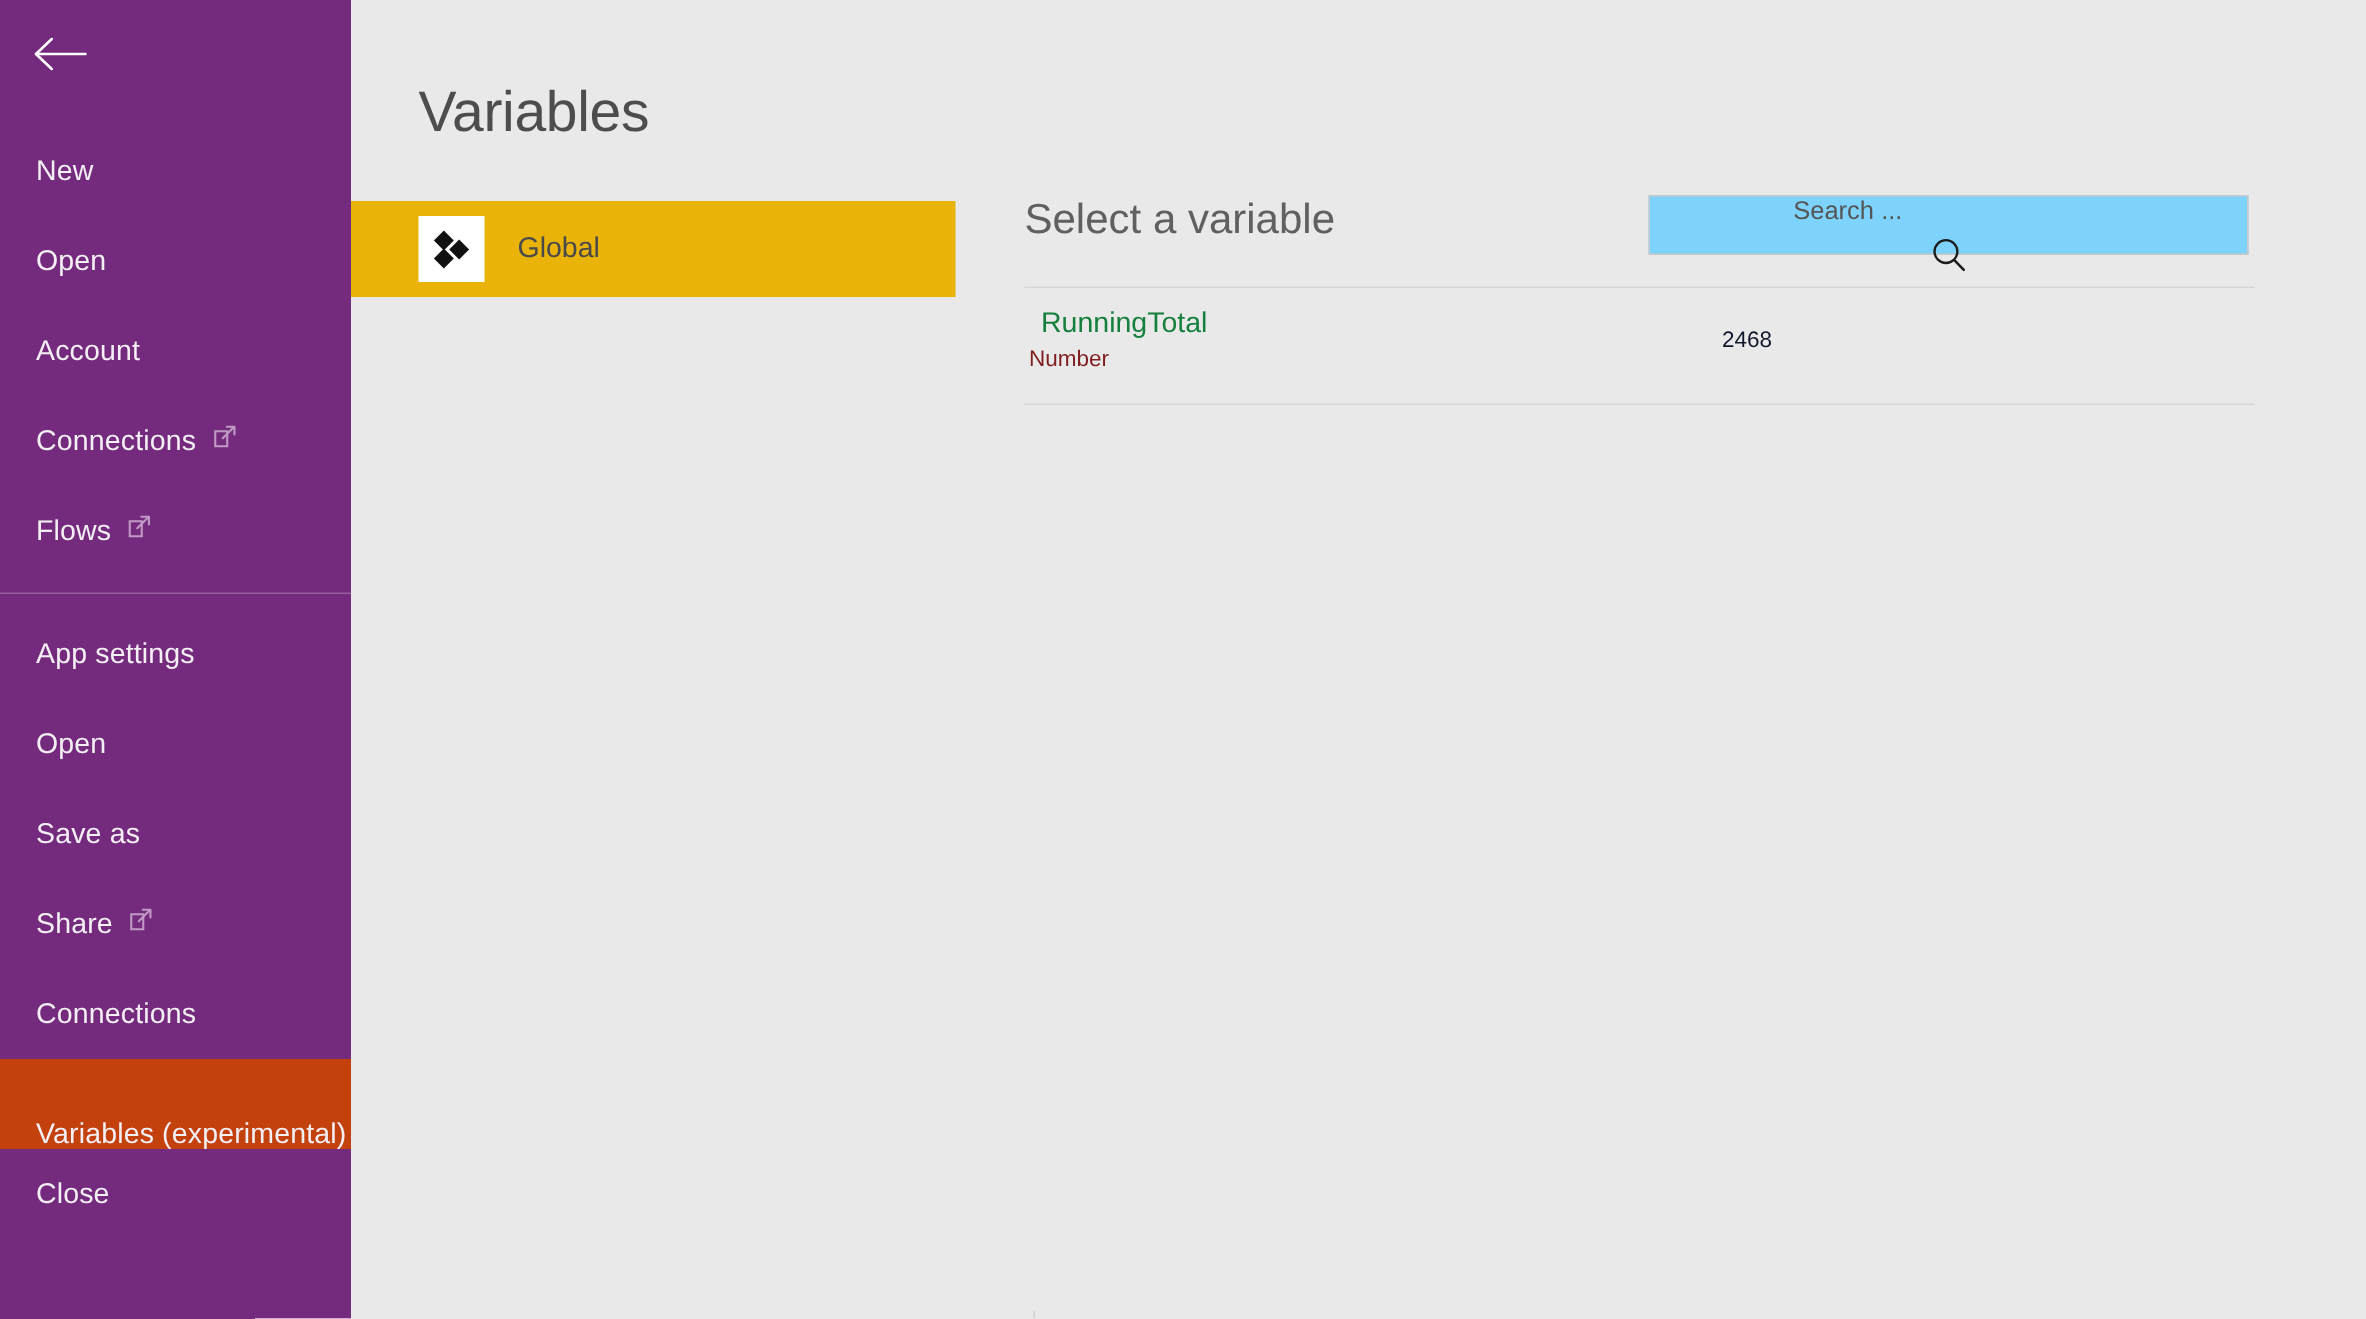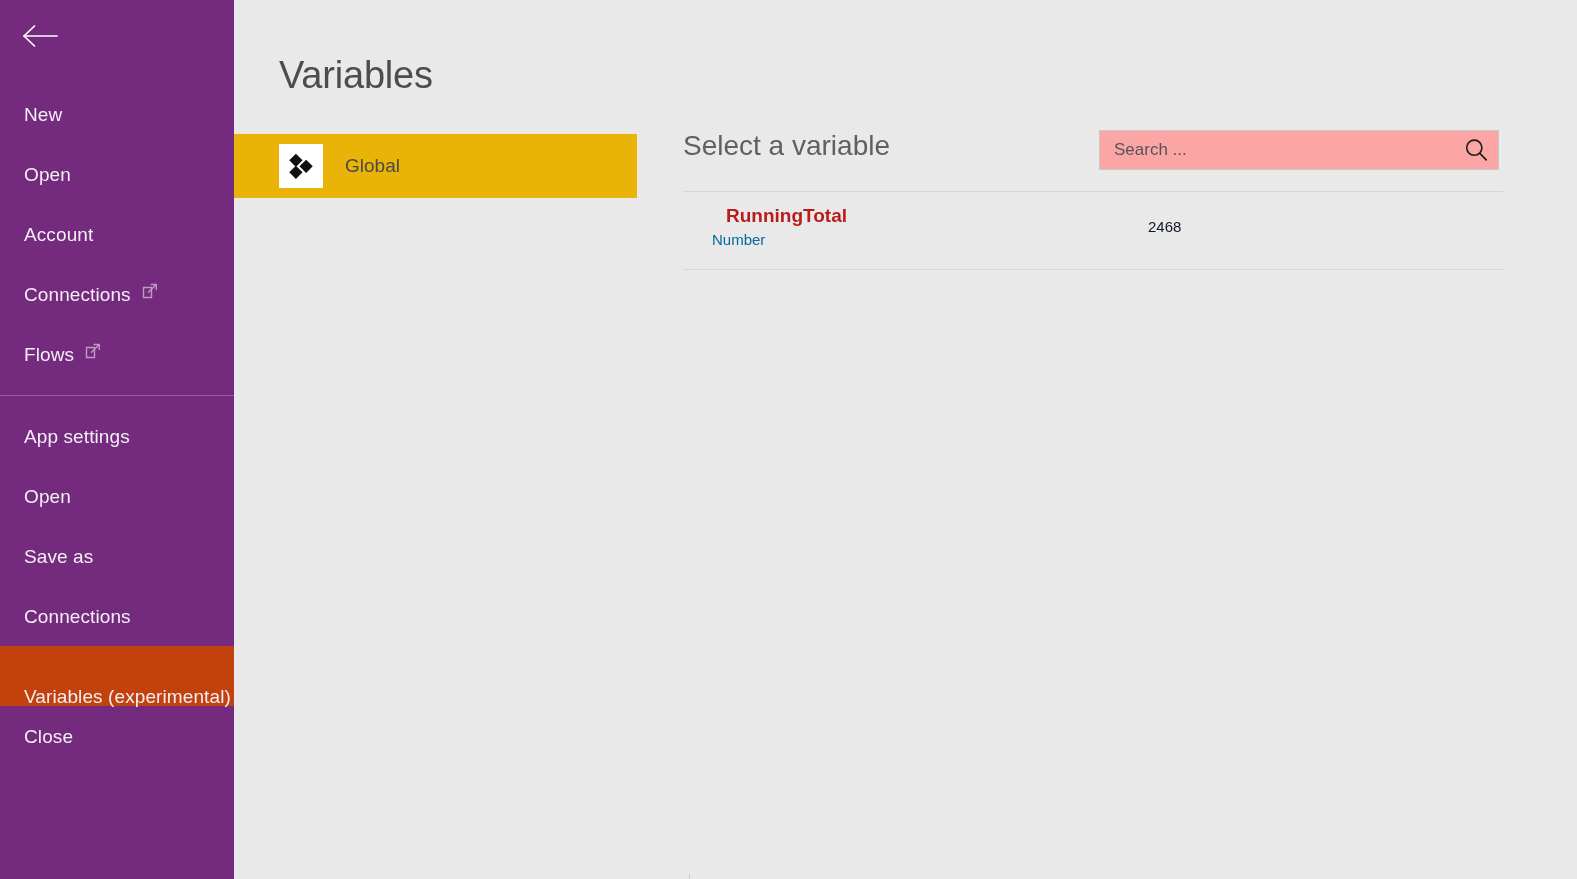--- a/index.html
+++ b/index.html
@@ -156,24 +156,25 @@
     color: #606060;
     line-height: 1;
     white-space: nowrap;
   }
 
   .search-box {
     position: absolute;
     right: 4px; top: -2px;
     width: 400px;
     height: 40px;
-    background: #fca5a5;
+    background: #7dd3fc;
     border: 1px solid #c8c8c8;
     display: flex;
     align-items: center;
+    flex-direction: column;
   }
   .search-input {
     flex: 1 1 auto;
     height: 100%;
     border: none;
     outline: none;
     background: transparent;
     padding-left: 14px;
     font-family: "Liberation Sans", sans-serif;
     font-size: 17px;
@@ -207,30 +208,29 @@
   .var-row {
     position: relative;
     height: 78px;
     border-bottom: 1px solid #d6d6d6;
     cursor: pointer;
   }
   .var-name {
     position: absolute;
     left: 11px; top: 14px;
     font-size: 19px;
-    color: #b91c1c;
-    font-weight: 700;
-    line-height: 1;
-    margin-left: 32px;
+    color: #15803d;
+    font-weight: 400;
+    line-height: 1;
   }
   .var-type {
     position: absolute;
-    left: 29px; top: 40px;
+    left: 3px; top: 40px;
     font-size: 15px;
-    color: #0369a1;
+    color: #7f1d1d;
     font-weight: 400;
     line-height: 1;
   }
   .var-value {
     position: absolute;
     left: 465px; top: 27px;
     font-size: 15px;
     color: #0f172a;
     font-weight: 400;
     line-height: 1;
@@ -289,20 +289,30 @@
       <div class="nav-item">
         <span class="nav-label">App settings</span>
       </div>
       <div class="nav-item">
         <span class="nav-label">Open</span>
       </div>
       <div class="nav-item">
         <span class="nav-label">Save as</span>
       </div>
       <div class="nav-item">
+        <span class="nav-label">Share</span>
+        <span class="ext-icon">
+          <svg width="16" height="16" viewBox="0 0 16 16" fill="none">
+            <path d="M1.5 4.5 H9.5 V14.5 H1.5 Z" stroke="#c09ac4" stroke-width="1.4" fill="none"></path>
+            <path d="M6.5 9.2 L14 1.7" stroke="#c09ac4" stroke-width="1.4" stroke-linecap="round"></path>
+            <path d="M9.2 1.5 H14.3 V6.6" stroke="#c09ac4" stroke-width="1.4" stroke-linecap="round" stroke-linejoin="round" fill="none"></path>
+          </svg>
+        </span>
+      </div>
+      <div class="nav-item">
         <span class="nav-label">Connections</span>
       </div>
       <div class="nav-item selected">
         <span class="nav-label">Variables (experimental)</span>
       </div>
       <div class="nav-item">
         <span class="nav-label">Close</span>
       </div>
 
     </div>

